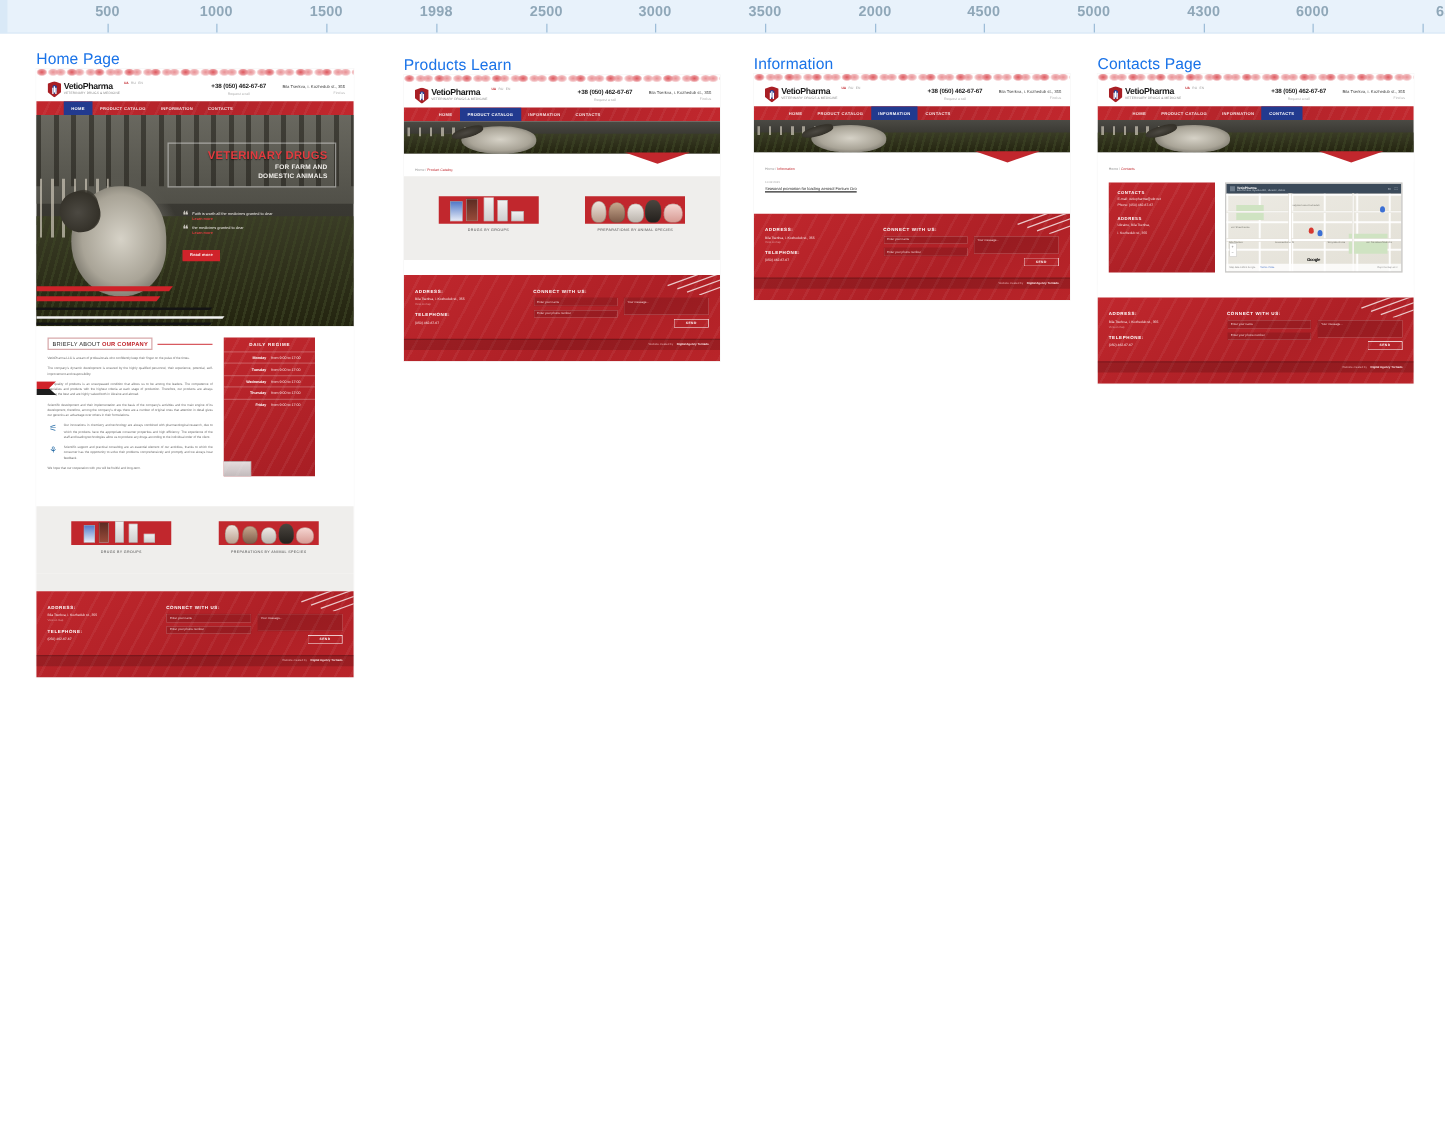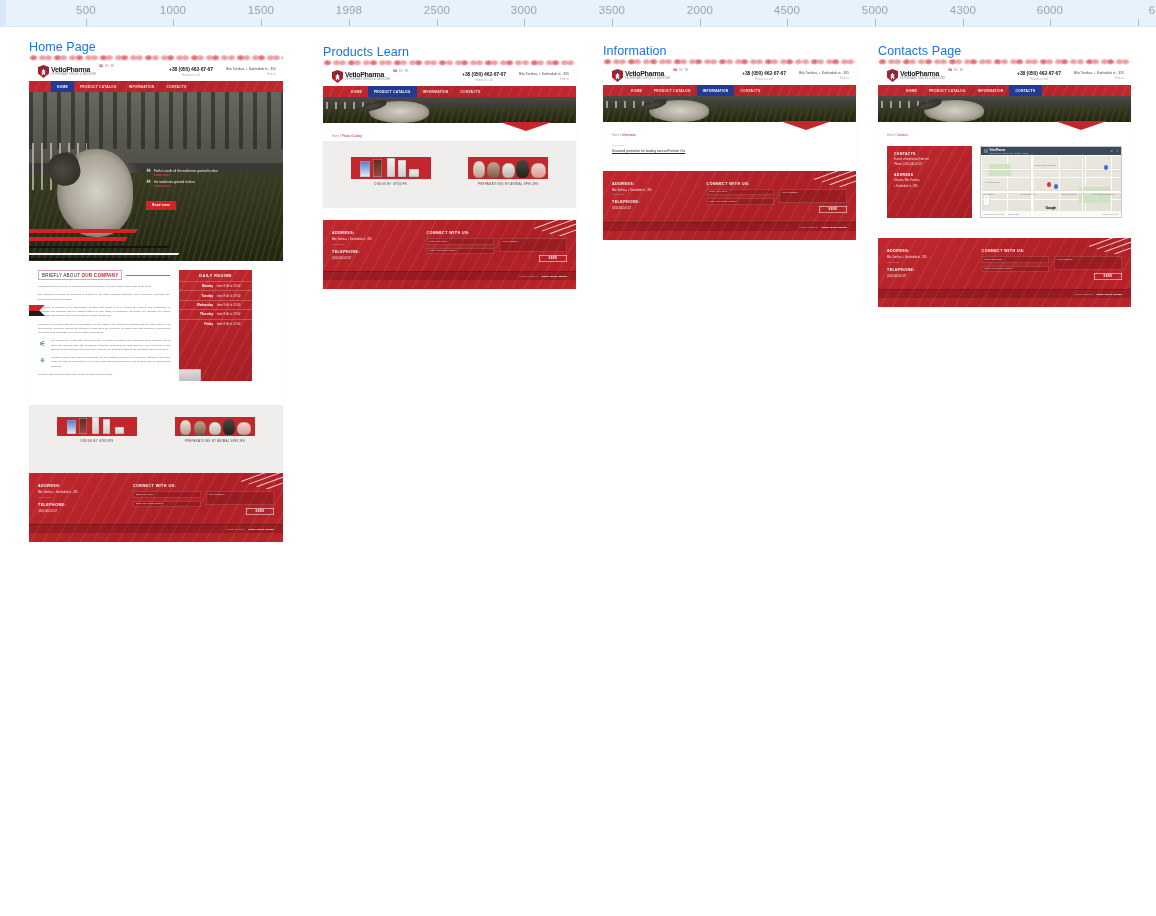--- a/index.html
+++ b/index.html
@@ -4,21 +4,21 @@
 <style>
   * { box-sizing: border-box; }
   html, body { margin:0; padding:0; }
   body {
     width:1156px; height:916px; background:#ffffff;
     font-family:"Liberation Sans", sans-serif; overflow:hidden;
   }
 
   
   #ruler { position:absolute; left:0; top:0; width:1156px; height:27px;
-           background:#e8f2fb; border-bottom:1px solid #d5e6f5; }
+           background:#e8f2fb; border-bottom:1px solid #d5e6f5;font-weight:bold; }
   #ruler .corner { position:absolute; left:0; top:0; width:6px; height:27px; background:#d9e9f7; }
   #ruler .tick { position:absolute; bottom:0; width:1px; height:7px; background:#9dbdd8; }
   #ruler .tlabel { position:absolute; top:4px; transform:translateX(-50%);
                    font-size:11.5px; color:#8fa7b8; letter-spacing:.2px; }
 
   
   #canvas { position:absolute; left:0; top:27px; width:1156px; height:889px; background:#fff; }
   .frame { position:absolute; }
   .frame-title { position:absolute; top:-15px; left:0; font-size:12.5px; color:#1a73e8;
                  white-space:nowrap; letter-spacing:.1px; }
@@ -322,20 +322,27 @@
 
       <div class="hero" style="height:169px;">
         <div class="sky"></div>
         <div class="trees"></div>
         <div class="grass"></div>
         <div class="fence"></div>
         <div class="sheep">
           <div class="head"></div>
         </div>
 
+        <div class="hero-box" style="left:105px; top:22px; width:135px; height:36px;">
+          <div style="position:absolute; right:6px; top:4px; text-align:right;">
+            <div class="hero-t1" style="font-size:9px;">VETERINARY DRUGS</div>
+            <div class="hero-t2" style="font-size:5.2px; margin-top:1.5px;">FOR FARM AND</div>
+            <div class="hero-t3" style="font-size:5.2px; margin-top:1px;">DOMESTIC ANIMALS</div>
+          </div>
+        </div>
 
         <div style="position:absolute; left:117px; top:77px; width:80px;">
           <div class="quote-row">
             <span class="qmark">❝</span>
             <div>
               <div class="qtxt">Faith is worth all the medicines granted to dear</div>
               <div class="qlink">Learn more</div>
             </div>
           </div>
           <div class="quote-row">

